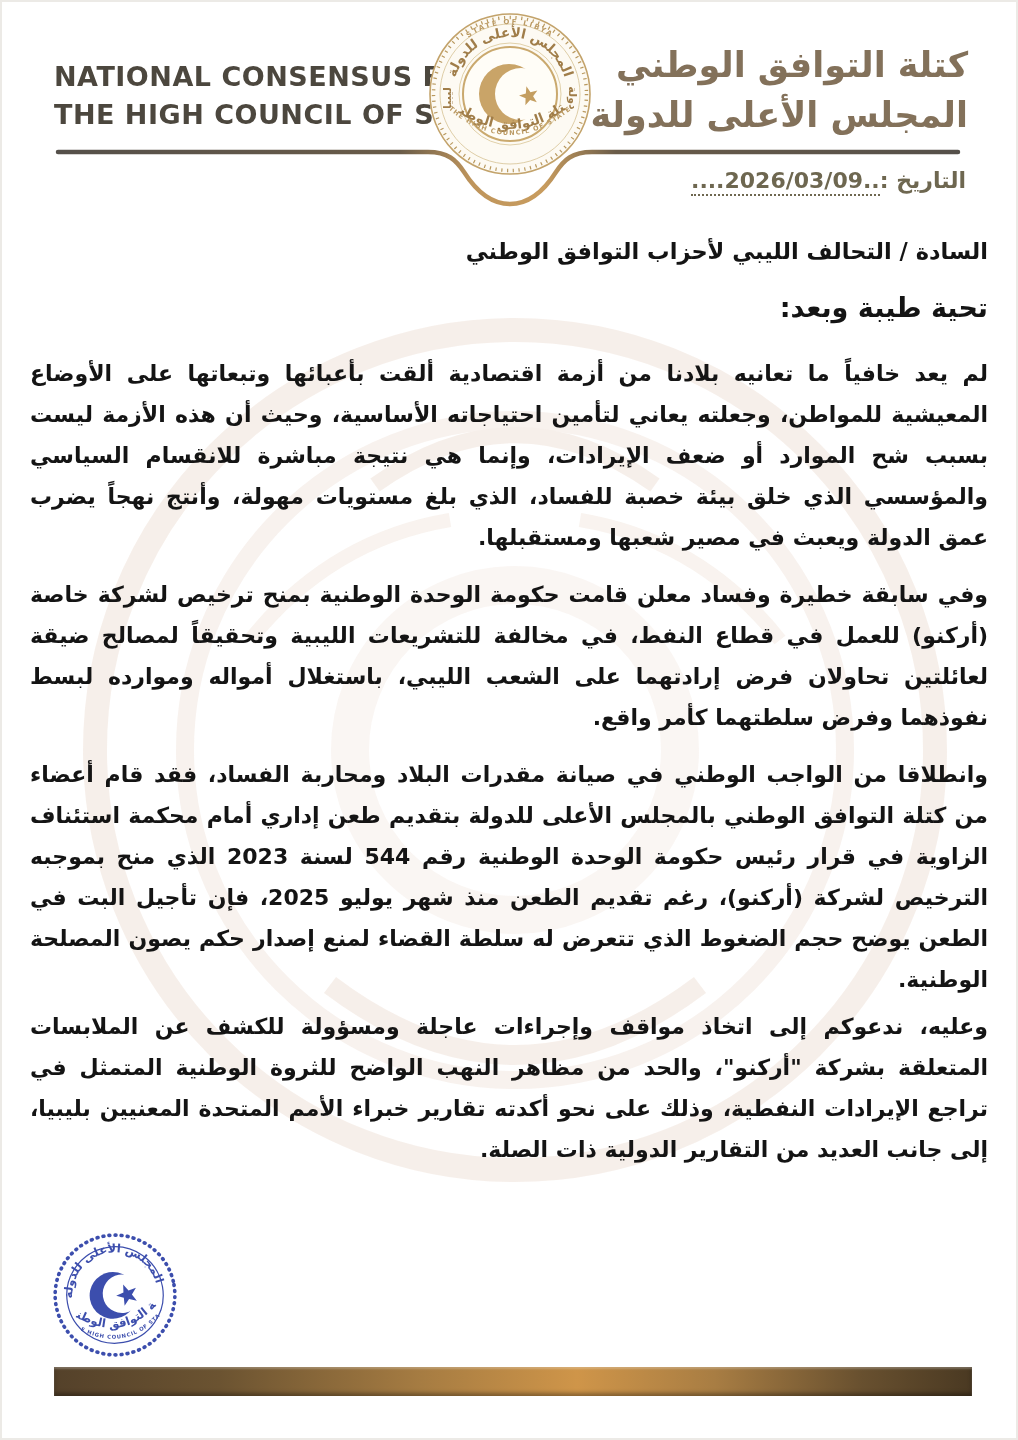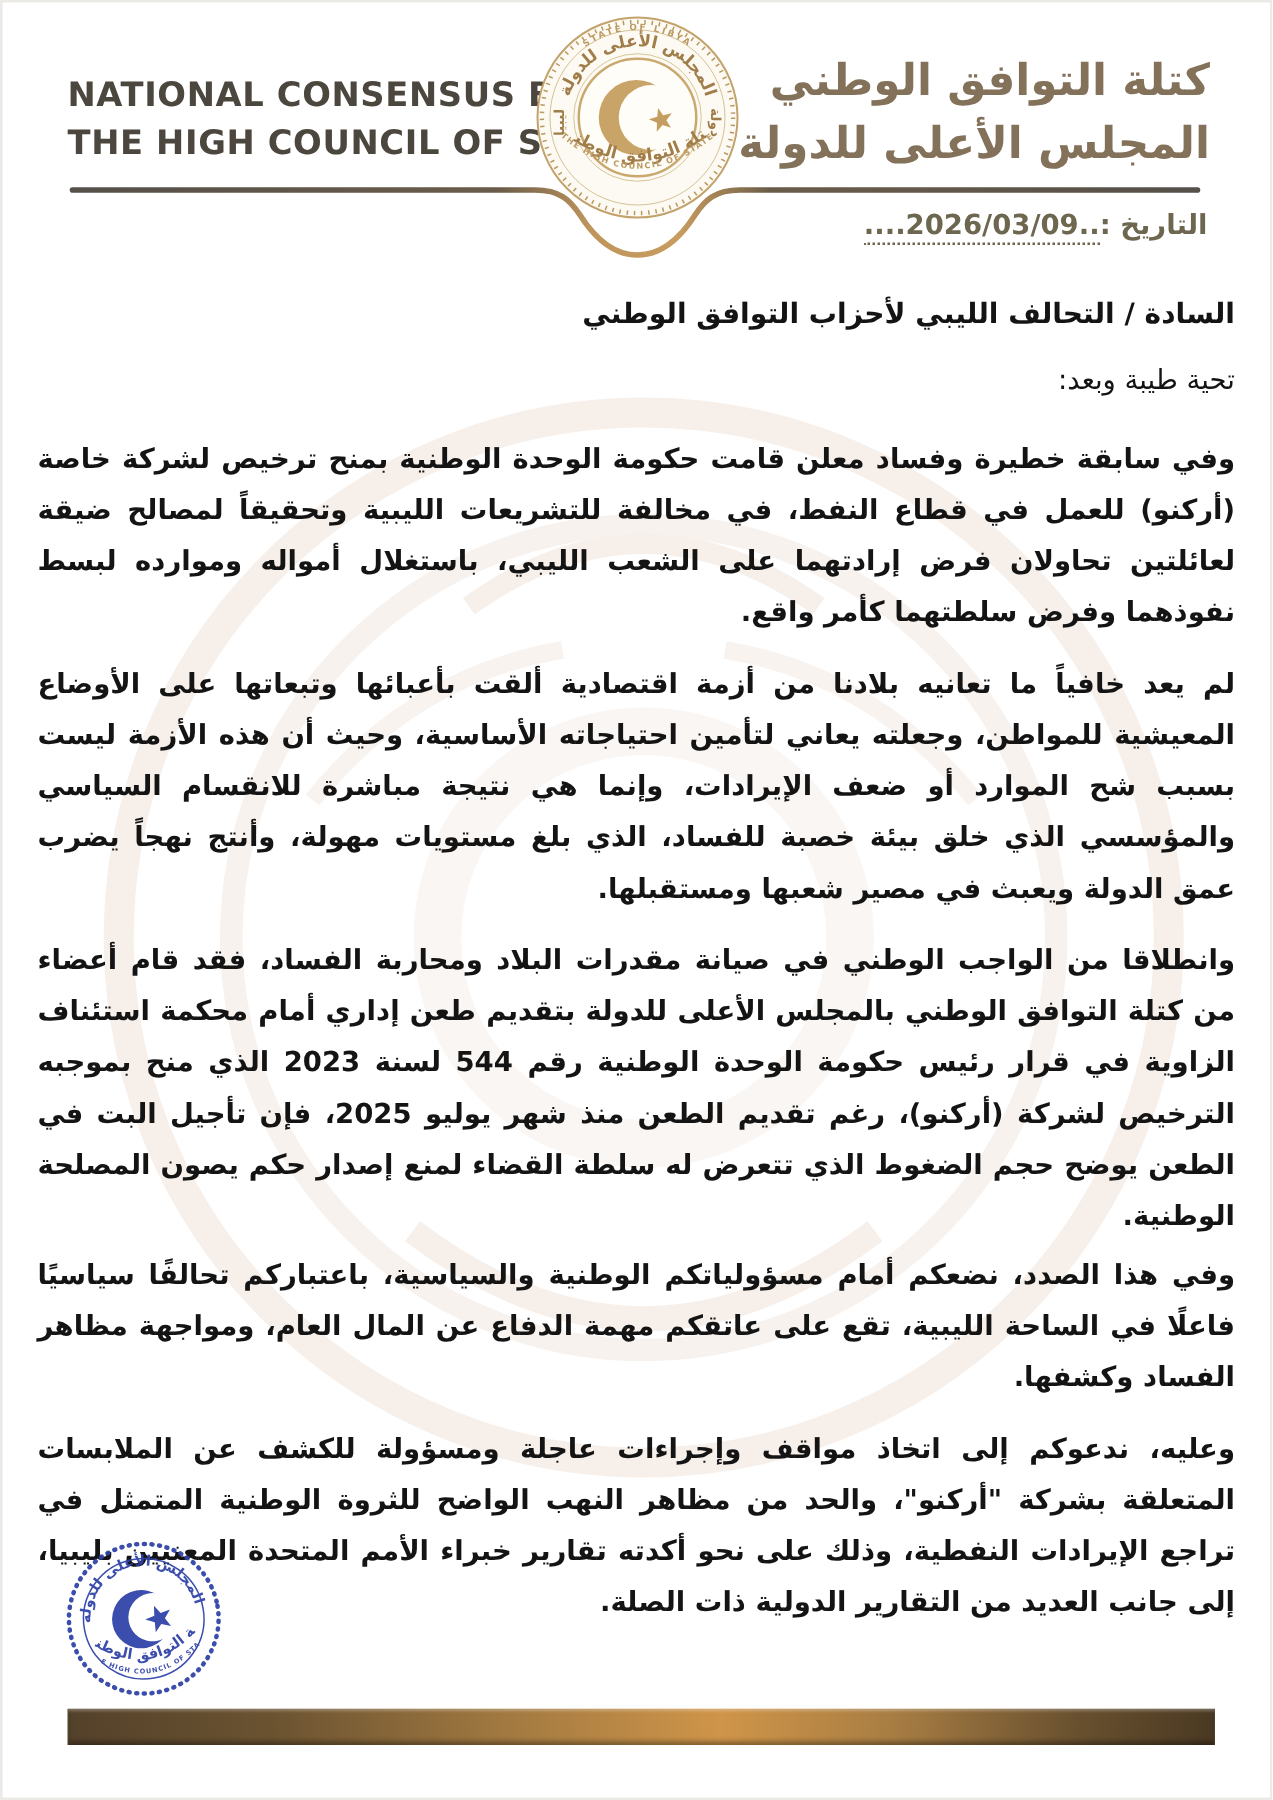--- a/index.html
+++ b/index.html
@@ -32,21 +32,21 @@
     display:flex;justify-content:space-between;direction:rtl;
     color:#6e6750;font-weight:bold;font-size:22px;
   }
   .date-val{border-bottom:2px dotted #6e6750;padding-bottom:1px;text-align:right;}
   
   .body{
     position:absolute;top:238px;left:30px;right:30px;
     direction:rtl;color:#141414;
   }
   .recipient{margin:0 0 28px;font-size:22.5px;font-weight:bold;}
-  .greeting{margin:0 0 30px;font-size:22px;font-weight:normal;}
+  .greeting{margin:0 0 30px;font-size:27px;font-weight:bold;}
   .para{
     margin:0 0 16px;font-size:22px;font-weight:bold;line-height:41px;
     text-align:justify;text-align-last:right;
   }
   .para.tight{margin-bottom:6px;}
   
   .stamp{
     position:absolute;left:46px;top:1226px;width:138px;height:138px;
     transform:rotate(-10deg);opacity:.93;
   }
@@ -136,24 +136,23 @@
 
   <div class="meta">
     <div>
       <span>التاريخ :</span><span class="date-val">..2026/03/09....</span>
     </div>
   </div>
 
   <main class="body">
     <p class="recipient">السادة / التحالف الليبي لأحزاب التوافق الوطني</p>
     <p class="greeting">تحية طيبة وبعد:</p>
+    <p class="para">لم يعد خافياً ما تعانيه بلادنا من أزمة اقتصادية ألقت بأعبائها وتبعاتها على الأوضاع المعيشية للمواطن، وجعلته يعاني لتأمين احتياجاته الأساسية، وحيث أن هذه الأزمة ليست بسبب شح الموارد أو ضعف الإيرادات، وإنما هي نتيجة مباشرة للانقسام السياسي والمؤسسي الذي خلق بيئة خصبة للفساد، الذي بلغ مستويات مهولة، وأنتج نهجاً يضرب عمق الدولة ويعبث في مصير شعبها ومستقبلها.</p>
     <p class="para">وفي سابقة خطيرة وفساد معلن قامت حكومة الوحدة الوطنية بمنح ترخيص لشركة خاصة (أركنو) للعمل في قطاع النفط، في مخالفة للتشريعات الليبية وتحقيقاً لمصالح ضيقة لعائلتين تحاولان فرض إرادتهما على الشعب الليبي، باستغلال أمواله وموارده لبسط نفوذهما وفرض سلطتهما كأمر واقع.</p>
-    <p class="para">لم يعد خافياً ما تعانيه بلادنا من أزمة اقتصادية ألقت بأعبائها وتبعاتها على الأوضاع المعيشية للمواطن، وجعلته يعاني لتأمين احتياجاته الأساسية، وحيث أن هذه الأزمة ليست بسبب شح الموارد أو ضعف الإيرادات، وإنما هي نتيجة مباشرة للانقسام السياسي والمؤسسي الذي خلق بيئة خصبة للفساد، الذي بلغ مستويات مهولة، وأنتج نهجاً يضرب عمق الدولة ويعبث في مصير شعبها ومستقبلها.</p>
     <p class="para tight">وانطلاقا من الواجب الوطني في صيانة مقدرات البلاد ومحاربة الفساد، فقد قام أعضاء من كتلة التوافق الوطني بالمجلس الأعلى للدولة بتقديم طعن إداري أمام محكمة استئناف الزاوية في قرار رئيس حكومة الوحدة الوطنية رقم 544 لسنة 2023 الذي منح بموجبه الترخيص لشركة (أركنو)، رغم تقديم الطعن منذ شهر يوليو 2025، فإن تأجيل البت في الطعن يوضح حجم الضغوط الذي تتعرض له سلطة القضاء لمنع إصدار حكم يصون المصلحة الوطنية.</p>
-    <p class="para">وفي هذا الصدد، نضعكم أمام مسؤولياتكم الوطنية والسياسية، باعتباركم تحالفًا سياسيًا فاعلًا في الساحة الليبية، تقع على عاتقكم مهمة الدفاع عن المال العام، ومواجهة مظاهر الفساد وكشفها.</p>
     <p class="para">وعليه، ندعوكم إلى اتخاذ مواقف وإجراءات عاجلة ومسؤولة للكشف عن الملابسات المتعلقة بشركة "أركنو"، والحد من مظاهر النهب الواضح للثروة الوطنية المتمثل في تراجع الإيرادات النفطية، وذلك على نحو أكدته تقارير خبراء الأمم المتحدة المعنيين بليبيا، إلى جانب العديد من التقارير الدولية ذات الصلة.</p>
   </main>
 
   <svg class="stamp" viewBox="0 0 136 136">
     <defs>
       <path id="stTop" d="M 26 68 A 42 42 0 0 1 110 68"></path>
       <path id="stBot" d="M 28 84 Q 68 116 108 84"></path>
       <path id="stBotEn" d="M 28 96 Q 68 126 108 96"></path>
       <mask id="stCres">
         <rect width="136" height="136" fill="#fff"></rect>

